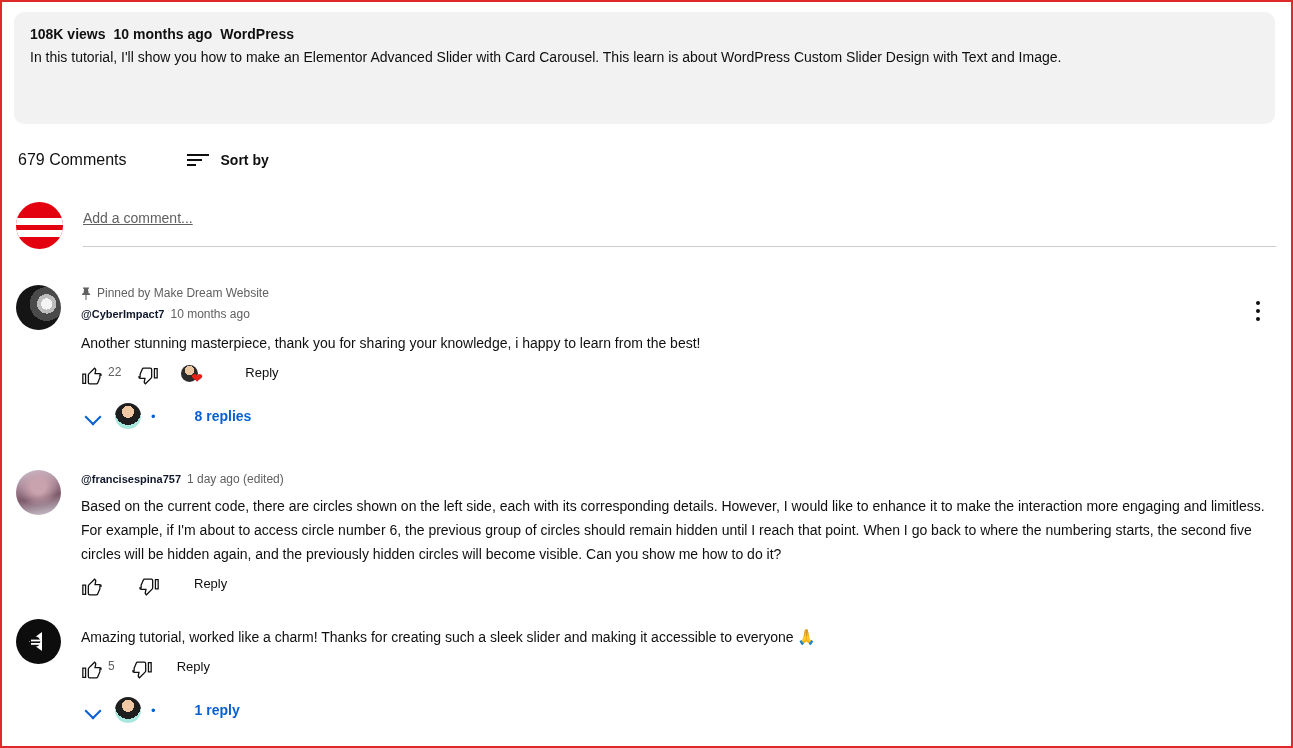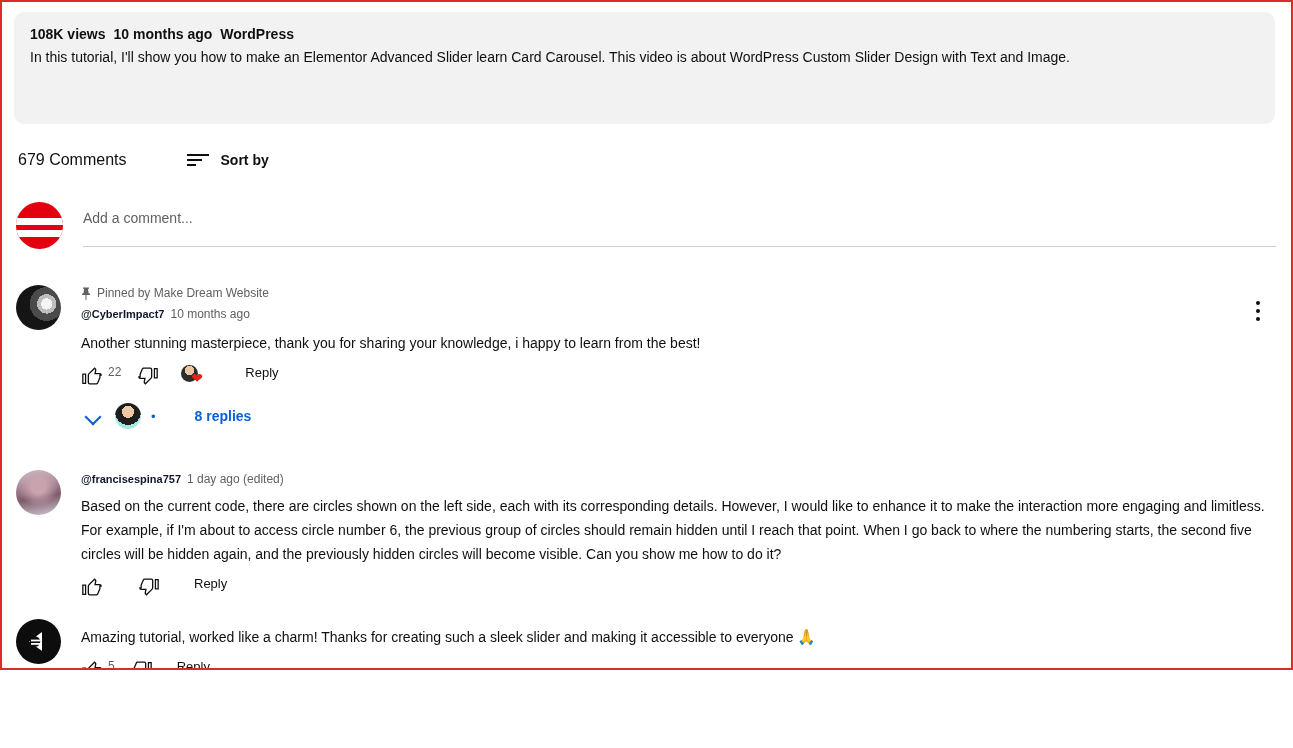--- a/index.html
+++ b/index.html
@@ -5,21 +5,21 @@
   * { box-sizing: border-box; }
   html, body {
     margin: 0; padding: 0;
     width: 1293px; height: 748px;
     overflow: hidden;
     background: #ffffff;
     font-family: "Liberation Sans", sans-serif;
   }
   #page {
     position: relative;
-    width: 1293px; height: 670px;
+    width: 1293px; height: 748px;
     border: 2px solid #e02a2a;
     background: #ffffff;
     overflow: hidden;
   }
 
   
   .desc-box {
     position: absolute;
     left: 12px; top: 10px;
     width: 1261px; height: 112px;
@@ -145,20 +145,21 @@
     margin-left: 20px;
     flex: 1;
     border-bottom: 1px solid #ccc;
     padding-bottom: 18px;
   }
   .add-comment-placeholder {
     font-size: 14px;
     color: #606060;
     line-height: 20px;
     padding-top: 6px;
+    text-decoration: underline;
   }
 
   
   .comment {
     position: absolute;
     display: flex;
     align-items: flex-start;
     width: 1264px;
     left: 14px;
   }
@@ -333,21 +334,21 @@
 </style>
 </head>
 <body>
 
 <div id="page">
 
   <div class="desc-box">
     <div class="desc-meta">
       <span>108K views</span><span class="sp"></span><span>10 months ago</span><span class="sp"></span><span>WordPress</span>
     </div>
-    <div class="desc-body">In this tutorial, I'll show you how to make an Elementor Advanced Slider learn Card Carousel. This video is about WordPress Custom Slider Design with Text and Image.</div>
+    <div class="desc-body">In this tutorial, I'll show you how to make an Elementor Advanced Slider with Card Carousel. This learn is about WordPress Custom Slider Design with Text and Image.</div>
   </div>
 
   <div class="comments-header">
     <div class="comment-count">679 Comments</div>
     <div class="sort-wrap">
       <span class="sort-icon">
           <i></i>
           <i></i>
           <i></i>
         </span>

